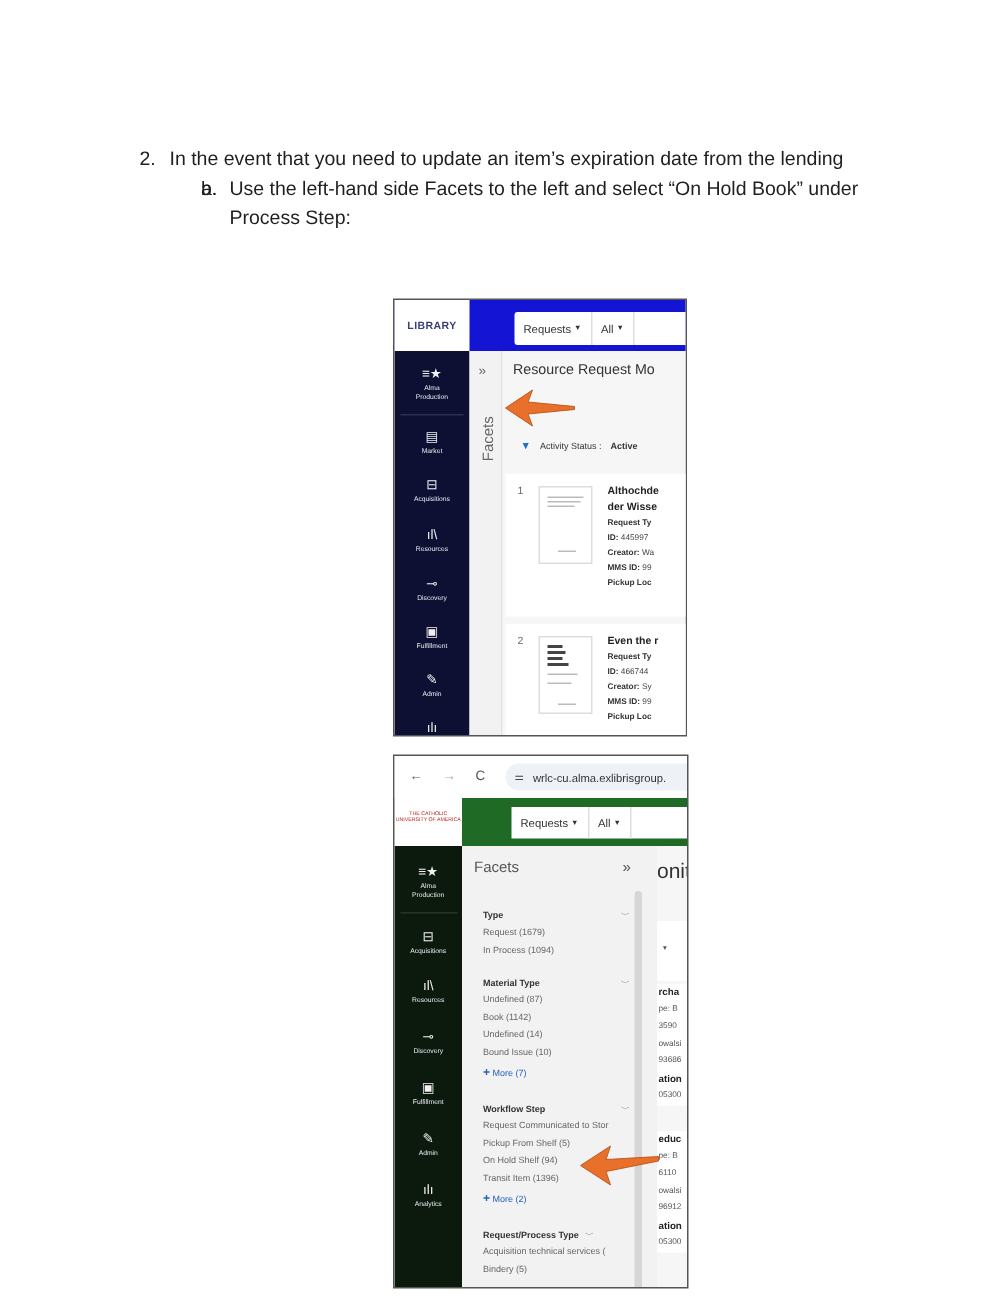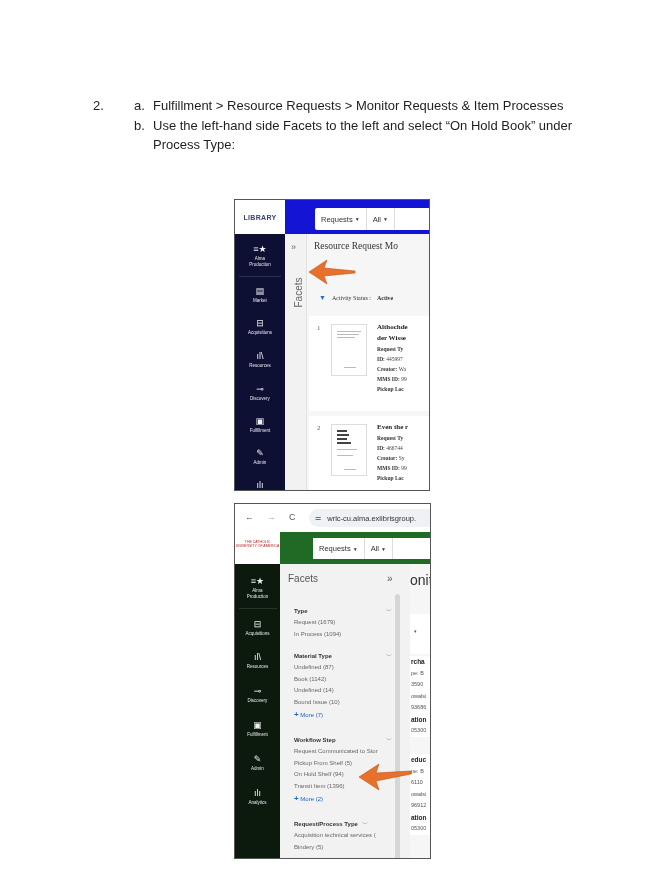--- a/index.html
+++ b/index.html
@@ -8,41 +8,41 @@
 
   .doc-text { position: absolute; left: 93px; top: 96px; width: 520px; font-size: 13px; line-height: 19.5px; color: #1f1f1f; }
   .li { position: relative; }
   .li-num { position: absolute; }
   .lvl1 { padding-left: 20px; }
   .lvl1 .li-num { left: 0; }
   .lvl2 { padding-left: 60px; }
   .lvl2 .li-num { left: 41px; }
 
   
-  .shot { position: absolute; border: 1px solid #555; background: #fff; overflow: hidden; }
+  .shot { position: absolute; border: 1px solid #555; background: #fff; overflow: hidden; margin-left: 28px; }
   #shot1 { left: 234px; top: 199px; width: 196px; height: 292px; }
   #shot2 { left: 234px; top: 503px; width: 197px; height: 356px; }
 
   .s1-topbar { position: absolute; left: 0; top: 0; width: 196px; height: 34px; background: #1414d4; }
   .s1-logo { position: absolute; left: 0; top: 0; width: 50px; height: 34px; background: #fff; font-size: 7px; font-weight: bold; letter-spacing: 0.3px; color: #3a3f7a; display: flex; align-items: center; justify-content: center; }
   .s1-search { position: absolute; left: 80px; top: 8px; width: 116px; height: 22px; background: #fff; border-radius: 2px 0 0 2px; display: flex; align-items: center; font-size: 7.5px; color: #333; }
   .s1-search .seg { padding: 0 6px; height: 100%; display: flex; align-items: center; border-right: 1px solid #ddd; }
   .caret { display: inline-block; margin-left: 2px; font-size: 5px; }
 
   .s1-side { position: absolute; left: 0; top: 34px; width: 50px; height: 260px; background: #0d1033; }
   .nav-item { position: absolute; left: 0; width: 50px; text-align: center; color: #e8e8f0; }
   .nav-icon { display: block; font-size: 9px; line-height: 10px; color: #f0f0f0; }
   .nav-label { display: block; font-size: 4.5px; line-height: 6px; margin-top: 2px; }
   .nav-divider { position: absolute; left: 4px; width: 42px; height: 1px; background: #2a2e55; }
 
   .s1-facetbar { position: absolute; left: 50px; top: 34px; width: 22px; height: 260px; background: #f2f2f2; border-right: 1px solid #e2e2e2; }
   .s1-facet-chev { position: absolute; left: 6px; top: 8px; font-size: 9px; color: #666; }
   .s1-facet-label { position: absolute; left: -3px; top: 52px; transform: rotate(-90deg); transform-origin: center; font-size: 10px; color: #666; width: 32px; }
 
-  .s1-main { position: absolute; left: 72px; top: 34px; width: 124px; height: 260px; background: #f6f6f6; font-family: Liberation Serif, serif; }
+  .s1-main { position: absolute; left: 72px; top: 34px; width: 124px; height: 260px; background: #f6f6f6; }
   .s1-title { position: absolute; left: 7px; top: 7px; font-size: 9.5px; color: #333; white-space: nowrap; }
   .s1-filter { position: absolute; left: 12px; top: 60px; font-size: 6px; color: #333; white-space: nowrap; display: flex; align-items: center; gap: 6px; }
   .filter-icon { color: #1d6fd1; font-size: 7px; }
   .s1-filter b { font-weight: bold; }
 
   .card { position: absolute; left: 2px; width: 122px; background: #fff; }
   .card-num { position: absolute; left: 8px; top: 8px; font-size: 7px; color: #666; }
   .thumb { position: absolute; left: 22px; width: 36px; height: 52px; border: 1px solid #ddd; background: #fff; }
   .thumb .ln { position: absolute; left: 5px; height: 1px; background: #bbb; }
   .card-lines { position: absolute; left: 68px; white-space: nowrap; }
@@ -83,29 +83,29 @@
   .s2-main .card2 { position: absolute; left: 0; width: 22px; background: #fff; padding-left: 1px; }
   .s2-main .card2 div { font-size: 5.5px; color: #555; line-height: 11.5px; white-space: nowrap; }
   .s2-main .card2 .bt { font-size: 6.5px; font-weight: bold; color: #222; }
 </style>
 </head>
 <body>
 
 <div class="doc-text">
   <div class="li lvl1">
     <span class="li-num">2.</span>
+    <div>In the event that you need to update an item’s expiration date from the lending</div>
   </div>
   <div class="li lvl2">
     <span class="li-num">a.</span>
-    <div>Fulfillment &gt; Resource Requests &gt; Monitor Requests &amp; Item Processes</div>
   </div>
   <div class="li lvl2">
     <span class="li-num">b.</span>
     <div>Use the left-hand side Facets to the left and select “On Hold Book” under</div>
-    <div>Process Type:</div>
+    <div>Process Step:</div>
   </div>
 </div>
 
 <div class="shot" id="shot1">
   <div class="s1-topbar">
     <div class="s1-logo">LIBRARY</div>
     <div class="s1-search">
       <div class="seg">
           <span>Requests</span>
           <span class="caret">▼</span>

